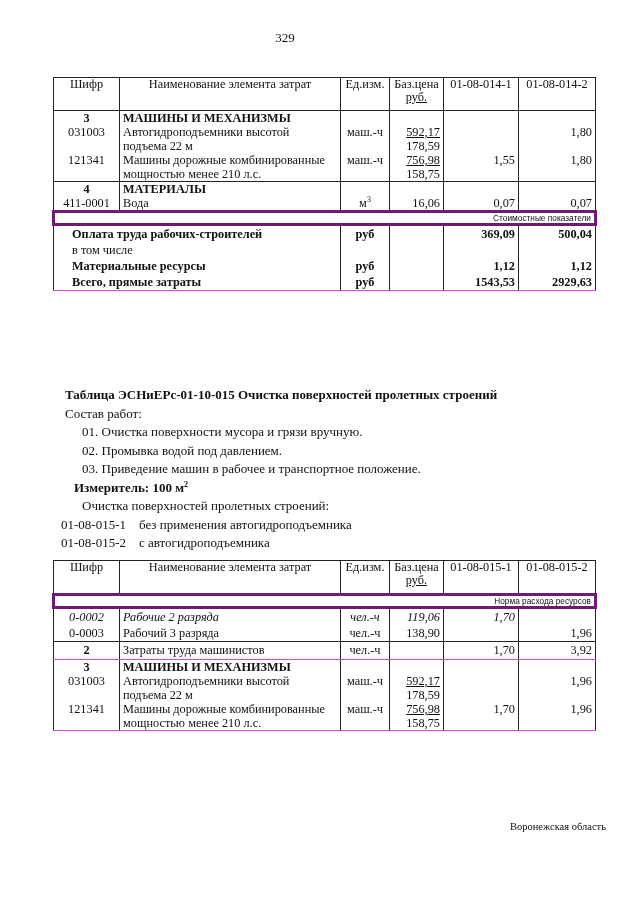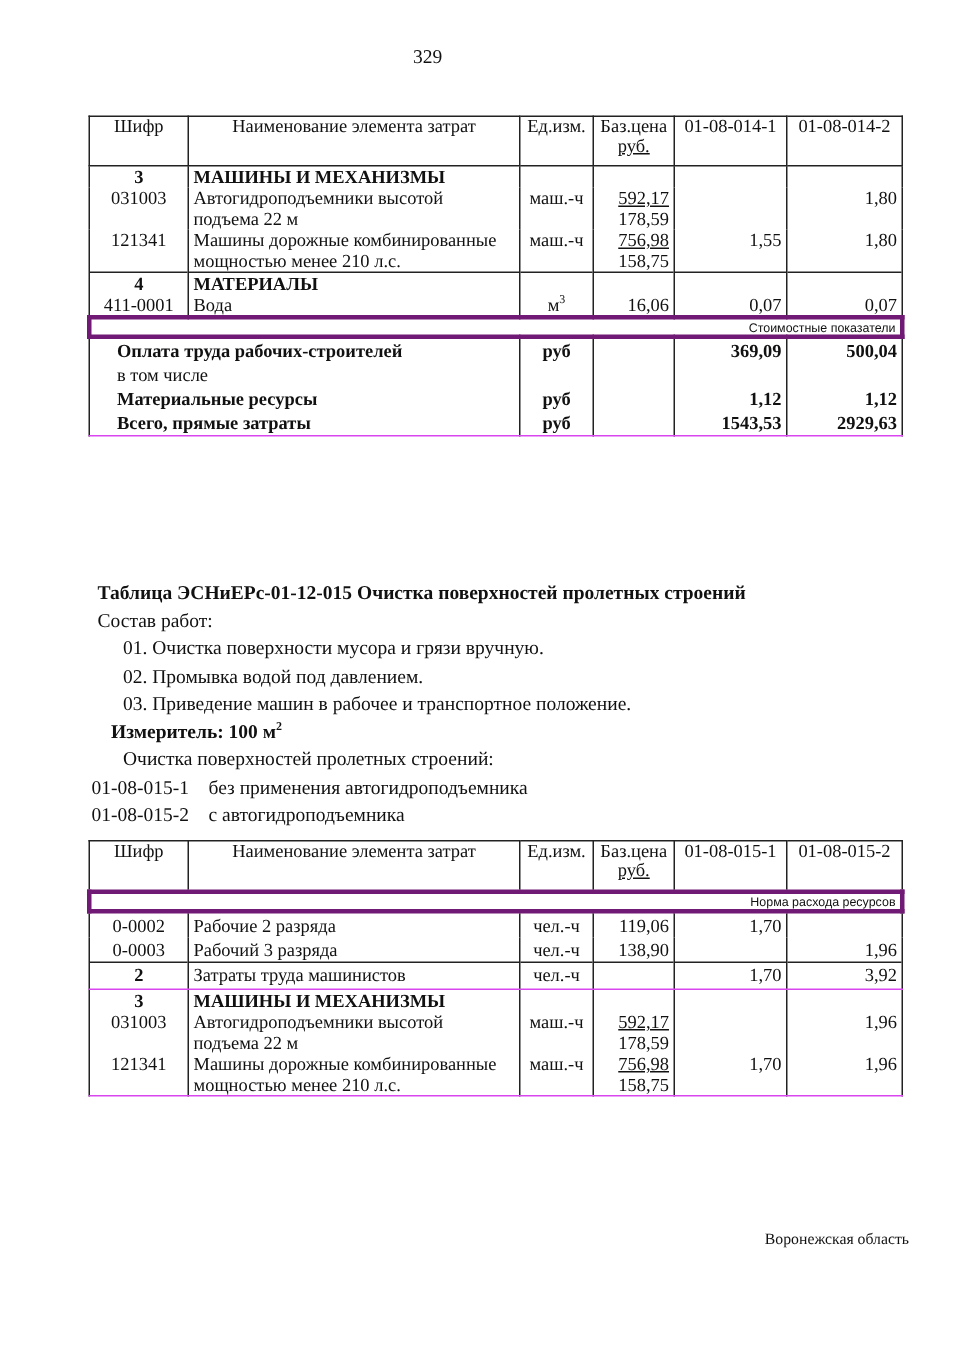--- a/index.html
+++ b/index.html
@@ -2,21 +2,21 @@
 <html><head>
 <meta charset="utf-8">
 <style>
   html, body { margin: 0; padding: 0; background: #ffffff; }
   body {
     width: 640px; height: 905px; position: relative; overflow: hidden;
     font-family: "Liberation Serif", serif; color: #111; font-size: 12.5px;
   }
   .page-num { position: absolute; top: 30px; left: 0; width: 570px; text-align: center; font-size: 13px; }
   table.est {
-    position: absolute; left: 58px; width: 542px;
+    position: absolute; left: 52px; width: 542px;
     border-collapse: collapse; table-layout: fixed;
     font-size: 12.3px; line-height: 14px;
   }
   table.est td, table.est th { padding: 0 3px; vertical-align: top; }
   table.est col.c1 { width: 66px; }
   table.est col.c2 { width: 221px; }
   table.est col.c3 { width: 49px; }
   table.est col.c4 { width: 54px; }
   table.est col.c5 { width: 75px; }
   table.est col.c6 { width: 77px; }
@@ -139,21 +139,21 @@
     <td colspan="2" class="nm">Всего, прямые затраты</td>
     <td class="c">руб</td>
         <td></td>
     <td class="r">1543,53</td>
     <td class="r">2929,63</td>
   </tr>
 </tbody>
   </table>
 
 <div class="title-block">
-  <div class="t1">Таблица  ЭСНиЕРс-01-12-015  Очистка поверхностей пролетных строений</div>
+  <div class="t1">Таблица  ЭСНиЕРс-01-10-015  Очистка поверхностей пролетных строений</div>
   <div class="t2">Состав работ:</div>
   <div class="work">01. Очистка поверхности мусора и грязи вручную.</div>
   <div class="work">02. Промывка водой под давлением.</div>
   <div class="work">03. Приведение машин в рабочее и транспортное положение.</div>
   <div class="meas"><span>Измеритель: 100 м</span><sup>2</sup></div>
   <div class="desc">Очистка поверхностей пролетных строений:</div>
   <div class="var"><span class="code">01-08-015-1</span><span>без применения автогидроподъемника</span></div>
   <div class="var"><span class="code">01-08-015-2</span><span>с автогидроподъемника</span></div>
 </div>
 
@@ -171,21 +171,21 @@
     <th>Шифр</th>
     <th>Наименование элемента затрат</th>
     <th>Ед.изм.</th>
     <th><span>Баз.цена</span><br><span class="u">руб.</span></th>
     <th>01-08-015-1</th>
     <th>01-08-015-2</th>
   </tr>
   <tr class="label-row">
     <td colspan="6">Норма расхода ресурсов</td>
   </tr>
-  <tr class="vb" style="line-height:16px;">
+  <tr class="vb" style="line-height:16px;font-style:italic;">
     <td class="c">0-0002</td>
     <td>Рабочие 2 разряда</td>
     <td class="c">чел.-ч</td>
     <td class="r">119,06</td>
     <td class="r">1,70</td>
     <td class="r"></td>
   </tr>
   <tr class="vb" style="line-height:16px;">
     <td class="c">0-0003</td>
     <td>Рабочий 3 разряда</td>

